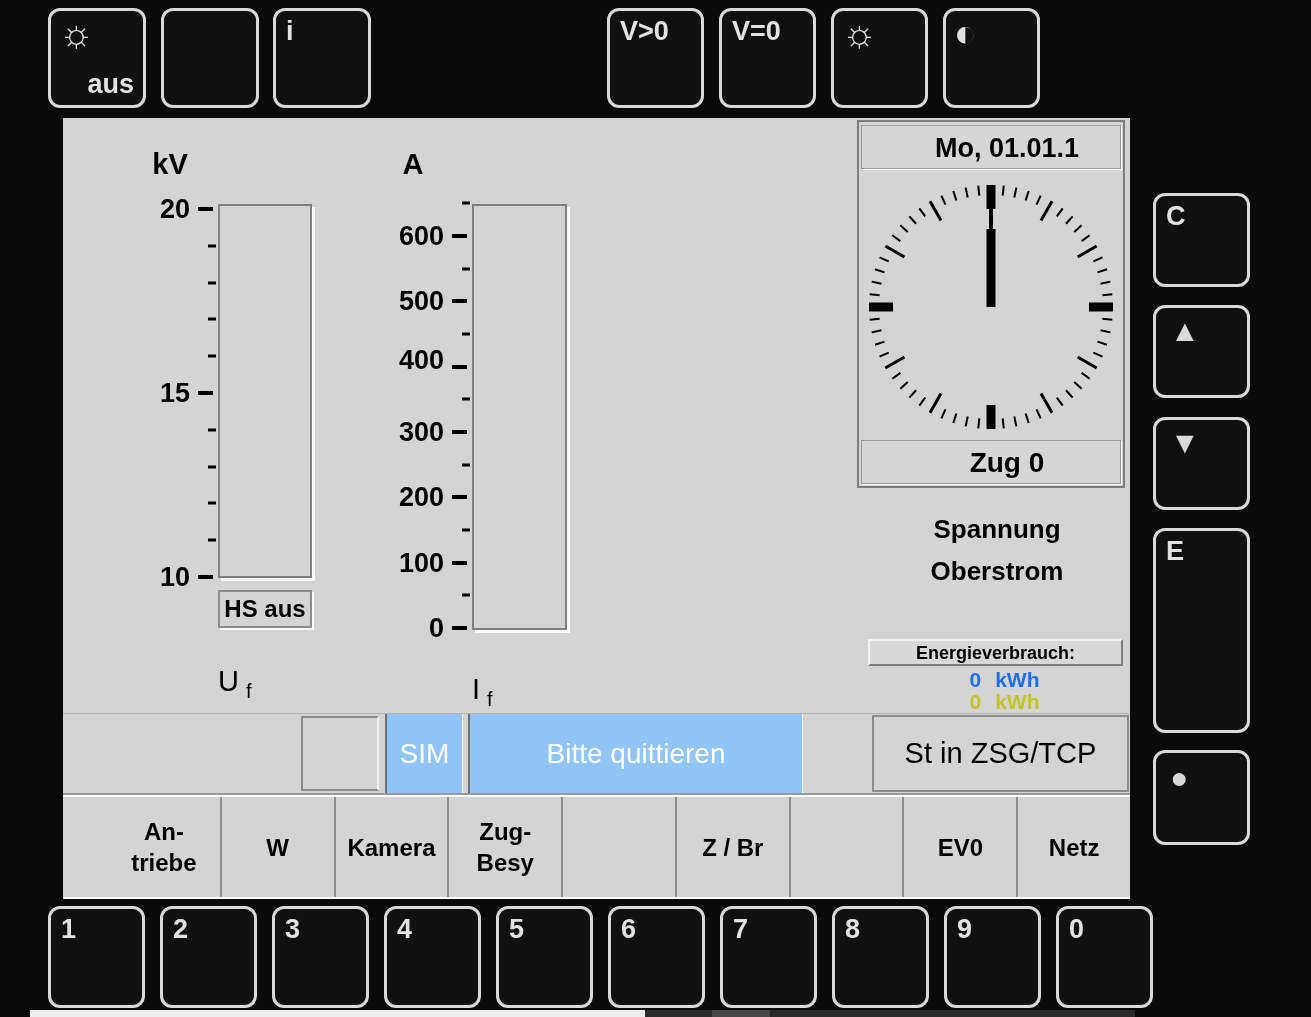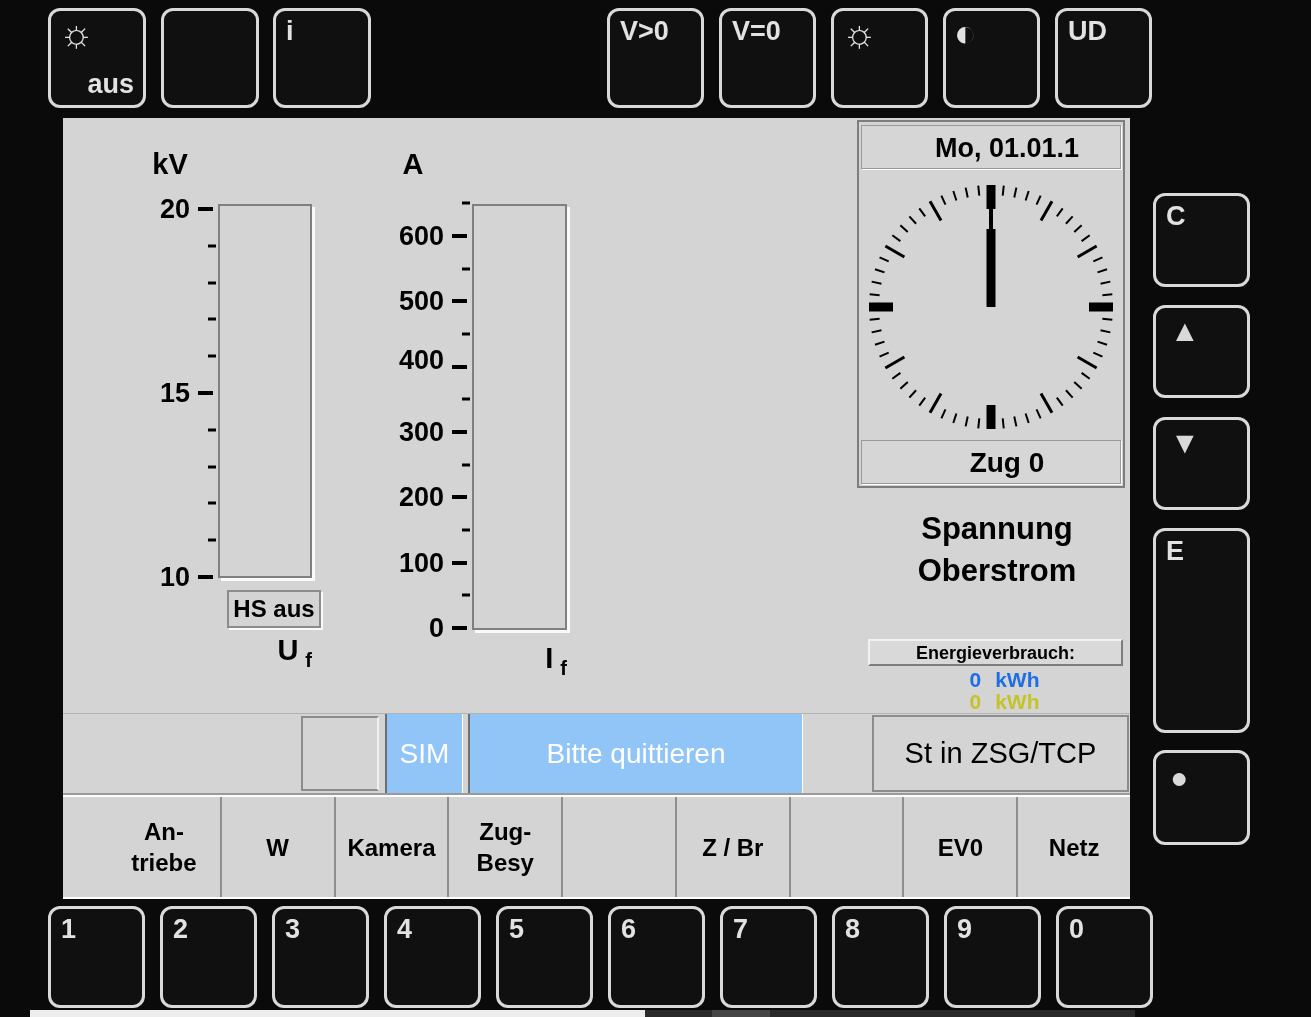--- a/index.html
+++ b/index.html
@@ -26,30 +26,30 @@
   .gauge-rect{background:#d4d4d4;border:2px solid #7f7f7f;box-shadow:3px 3px 0 #fafafa;}
   .tick{position:absolute;background:#000;transform:translateY(-50%);}
   .tick-label{
     position:absolute;font-weight:bold;font-size:27px;color:#000;text-align:right;
     width:80px;transform:translateY(-50%);line-height:1;
   }
   .status-box{
     background:#d4d4d4;border:2px solid #8c8c8c;box-shadow:2px 2px 0 #fafafa;
     font-weight:bold;font-size:24px;text-align:center;line-height:34px;
   }
-  .qty-label{font-weight:bold;font-size:29px;text-align:right;}
+  .qty-label{font-weight:normal;font-size:29px;text-align:left;margin-top:31px;}
   .qty-label .sub{font-size:20px;position:relative;top:7px;margin-left:7px;}
   
   .clock-frame{border:2px solid #7d7d7d;background:#d4d4d4;}
   .raised-box{
     background:#d6d6d6;border:1px solid #9a9a9a;box-shadow:1px 1px 0 #ffffff;
     font-weight:bold;text-align:center;padding-left:32px;
   }
   
-  .headline{font-weight:bold;font-size:31px;text-align:center;line-height:42px;}
+  .headline{font-weight:bold;font-size:26px;text-align:center;line-height:42px;}
   .energy-box{
     background:#d9d9d9;border:2px solid;border-color:#f2f2f2 #7d7d7d #7d7d7d #f2f2f2;
     font-weight:bold;font-size:18px;text-align:center;line-height:24px;
   }
   .kwh-line{font-weight:bold;font-size:21px;text-align:center;line-height:22px;padding-left:18px;}
   .kwh-blue{color:#1e6ee6;}
   .kwh-yellow{color:#c4c428;}
   .kwh-line .val{margin-right:14px;}
   
   .status-row{border-top:1px solid #b3b3b3;border-bottom:2px solid #9a9a9a;}
@@ -93,23 +93,20 @@
   </div>
   <div class="hardkey" style="left:719px;top:8px;width:97px;height:100px;">
     <span class="lbl">V=0</span>
   </div>
   <div class="hardkey" style="left:831px;top:8px;width:97px;height:100px;">
     <span class="icon">☼</span>
   </div>
   <div class="hardkey" style="left:943px;top:8px;width:97px;height:100px;">
     <span class="icon">◐</span>
   </div>
-  <div class="hardkey" style="left:1055px;top:8px;width:97px;height:100px;">
-    <span class="lbl">UD</span>
-  </div>
 
   <div class="hardkey" style="left:1153px;top:193px;width:97px;height:94px;">
     <span class="lbl">C</span>
   </div>
   <div class="hardkey" style="left:1153px;top:305px;width:97px;height:93px;">
     <span class="mid-icon">▲</span>
   </div>
   <div class="hardkey" style="left:1153px;top:417px;width:97px;height:93px;">
     <span class="mid-icon">▼</span>
   </div>
@@ -117,21 +114,21 @@
     <span class="lbl">E</span>
   </div>
   <div class="hardkey" style="left:1153px;top:750px;width:97px;height:95px;">
     <span class="mid-icon" style="top:10px;">●</span>
   </div>
 
   <div class="panel">
 
     <div class="abs unit-label" style="left:77px;top:30px;width:60px;">kV</div>
     <div class="abs gauge-rect" style="left:155px;top:86px;width:94px;height:374px;"></div>
-    <div class="abs status-box" style="left:155px;top:472px;width:94px;height:38px;margin-left:9px;">HS aus</div>
+    <div class="abs status-box" style="left:155px;top:472px;width:94px;height:38px;">HS aus</div>
     <div class="abs qty-label" style="left:155px;top:516px;width:94px;">
       <span>U</span><span class="sub">f</span>
     </div>
 
     <div class="abs unit-label" style="left:320px;top:30px;width:60px;">A</div>
     <div class="abs gauge-rect" style="left:409px;top:86px;width:95px;height:426px;"></div>
     <div class="abs qty-label" style="left:409px;top:524px;width:95px;">
       <span>I</span><span class="sub">f</span>
     </div>
 

